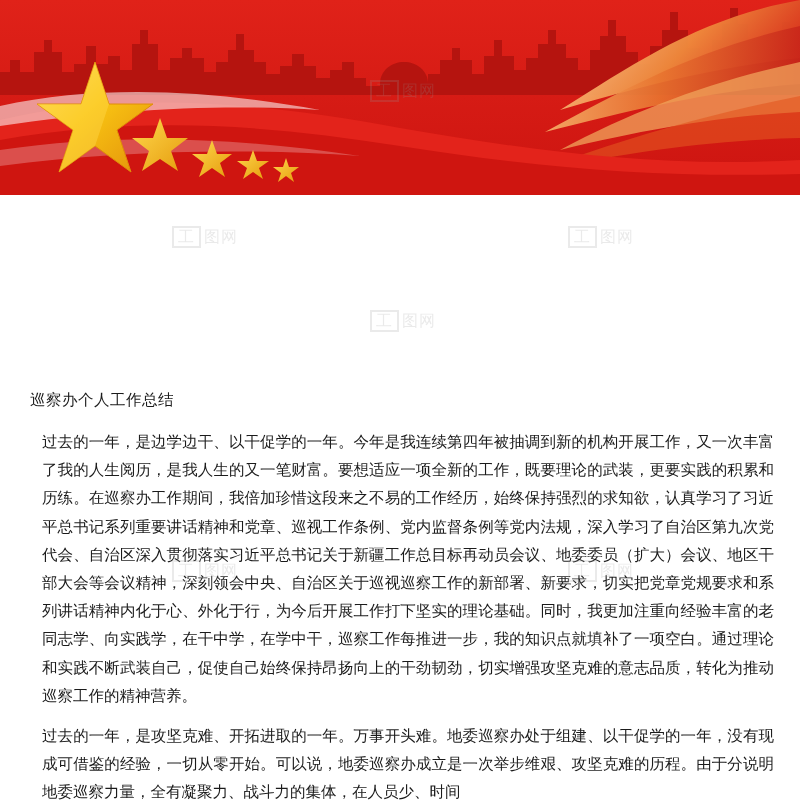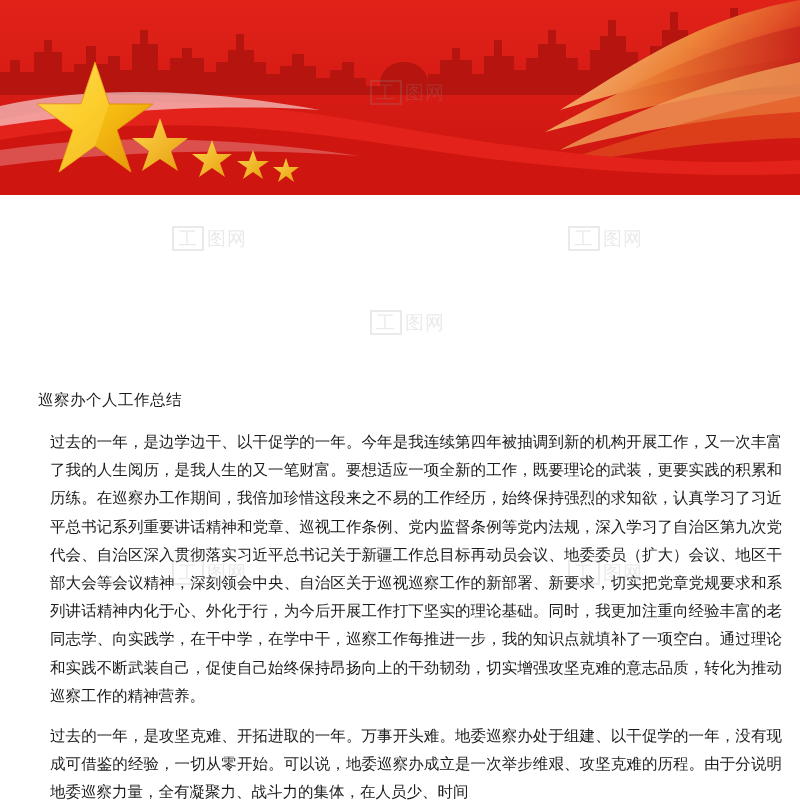--- a/index.html
+++ b/index.html
@@ -25,21 +25,21 @@
     overflow: hidden;
     background: #ffffff;
   }
   .banner svg {
     display: block;
   }
 
   
   .doc {
     position: absolute;
-    left: 16px;
+    left: 8px;
     top: 200px;
     width: 641px;
     height: 600px;
     box-sizing: border-box;
     padding: 0 22px;
   }
   .doc-title {
     position: absolute;
     left: 22px;
     top: 190px;
@@ -61,21 +61,21 @@
     font-family: "DejaVu Sans", sans-serif;
   }
   .doc-body p {
     margin: 12px;
   }
 
   
   .wm {
     position: absolute;
     color: rgba(150,150,150,0.20);
-    font-size: 19px;
+    font-size: 16px;
     font-weight: normal;
     letter-spacing: 1px;
     white-space: nowrap;
     font-family: "DejaVu Sans", sans-serif;
     pointer-events: none;
     user-select: none;
   }
   .wm-box {
     border: 2px solid rgba(150,150,150,0.20);
     padding: 1px 4px;

